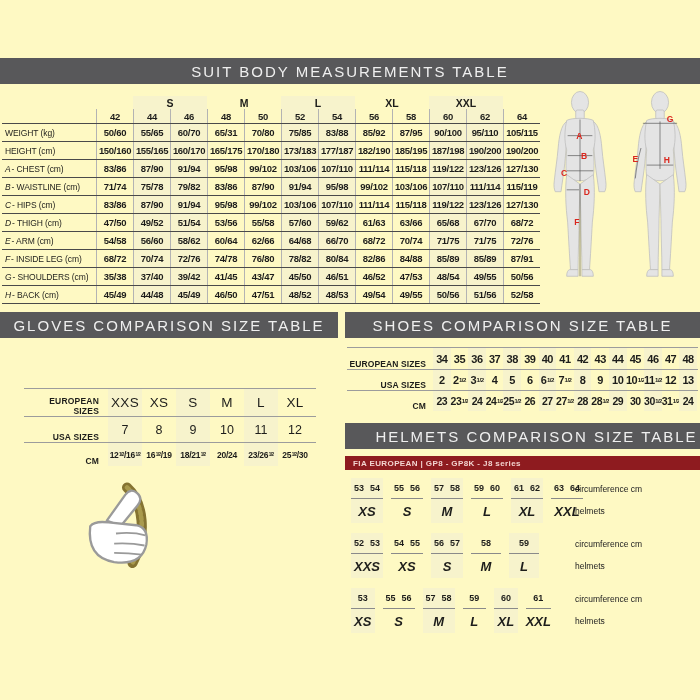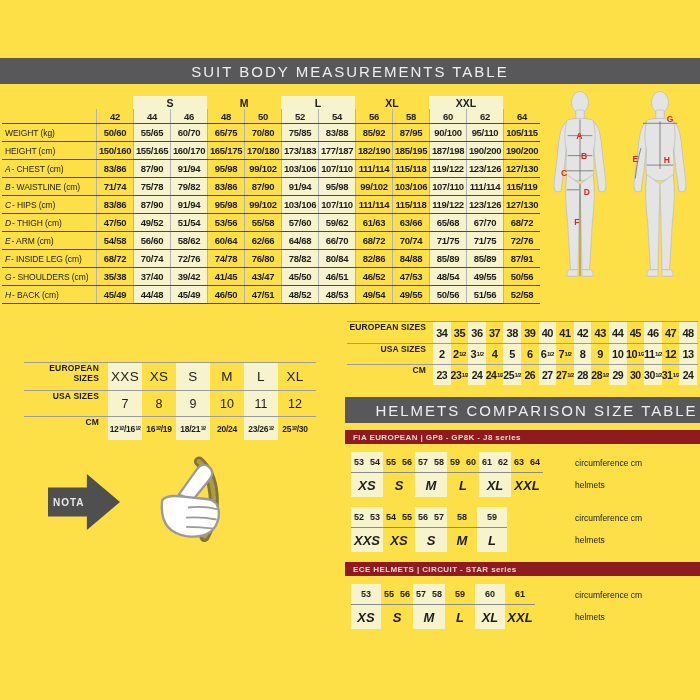--- a/index.html
+++ b/index.html
@@ -1,16 +1,16 @@
 <!DOCTYPE html>
 <html><head>
 <meta charset="utf-8">
 <style>
   html,body{margin:0;padding:0;background:#fff;}
-  .page{position:relative;width:700px;height:700px;background:#fde047;overflow:hidden;
+  .page{position:relative;width:700px;height:700px;background:#fef9c3;overflow:hidden;
         font-family:"Liberation Sans",sans-serif;color:#1d1d1b;box-sizing:border-box;padding-top:58px;}
   .bar{background:#58585a;color:#efefef;text-align:center;height:26px;line-height:27px;
        font-size:15px;letter-spacing:2px;font-weight:400;}
   
   .suit-section{display:flex;}
   .suit-table{margin-top:12px;margin-left:2px;}
   .s-row{display:flex;}
   .s-row.dark{border-bottom:1px solid #4a4a4a;}
   .s-label{width:94px;font-size:8.5px;font-weight:normal;display:flex;align-items:center;
            padding-left:3px;box-sizing:border-box;letter-spacing:-0.1px;}
@@ -24,21 +24,21 @@
   .s-sizes{height:14px;}
   .s-data{height:17px;}
   .hl{background:#f7f3cc;}
   .figures{width:158px;display:flex;justify-content:space-between;padding:4px 0 0 2px;box-sizing:border-box;}
   
   .columns{display:flex;margin-top:8px;}
   .col-left{width:338px;margin-right:7px;}
   .col-right{width:355px;}
   
   .gloves-table{margin:50px 0 0 24px;width:292px;border-top:1px solid #9c9c9c;}
-  .g-row{display:flex;align-items:flex-start;}
+  .g-row{display:flex;align-items:flex-end;}
   .g-row.sep{border-bottom:1px solid #9c9c9c;}
   .g-label{width:84px;text-align:right;font-size:8.5px;font-weight:bold;padding-right:9px;
            box-sizing:border-box;letter-spacing:0.2px;}
   .g-cell{width:34px;text-align:center;align-self:stretch;display:flex;align-items:center;justify-content:center;}
   .g-r0{height:27px;}.g-r0 .g-cell{font-size:13.5px;letter-spacing:0.3px;}
   .g-r1{height:25px;}.g-r1 .g-cell{font-size:12.5px;}
   .g-r2{height:23px;}.g-r2 .g-cell{font-size:8.5px;font-weight:bold;letter-spacing:-0.3px;}
   
   .shoes-table{margin:9px 0 0 2px;width:351px;border-top:1px solid #9c9c9c;}
   .sh-label{width:86px;text-align:right;font-size:8.5px;font-weight:bold;padding-right:7px;
@@ -47,21 +47,21 @@
            font-weight:bold;letter-spacing:-0.5px;}
   .sh-r0{height:21px;}.sh-r0 .sh-cell{font-size:11px;}
   .sh-r1{height:20px;}.sh-r1 .sh-cell{font-size:11px;}
   .sh-r2{height:20px;}.sh-r2 .sh-cell{font-size:10.5px;}
   .half{font-size:0.55em;vertical-align:super;letter-spacing:-0.5px;margin-left:0.5px;}
   
   .helmets-bar{margin-top:12px;padding-left:28px;}
   .red-bar{background:#8e1b1f;color:#f2d4d0;font-size:8px;font-weight:bold;height:14px;line-height:15px;
            padding-left:8px;letter-spacing:0.4px;}
   .h-table{display:flex;margin:8px 0 10px 6px;}
-  .h-groups{display:flex;width:200px;}
+  .h-groups{display:flex;width:200px;gap:8px;}
   .h-group{display:flex;flex-direction:column;}
   .h-nums{display:flex;align-items:center;justify-content:space-around;height:20px;border-bottom:1px solid #8a8a8a;}
   .h-num{width:16px;text-align:center;font-size:9px;font-weight:bold;}
   .h-size{height:24px;display:flex;align-items:center;justify-content:center;
           font-size:13px;font-weight:bold;font-style:italic;}
   .h-labels{margin-left:24px;display:flex;flex-direction:column;}
   .h-lab{font-size:8.5px;color:#222;display:flex;align-items:center;}
   .h-lab.c{height:21px;}
   .h-lab.h{height:24px;}
   
@@ -108,21 +108,21 @@
           <div class="s-cell">58</div>
           <div class="s-cell hl">60</div>
           <div class="s-cell hl">62</div>
           <div class="s-cell">64</div>
         </div>
         <div class="s-row s-data dark">
           <div class="s-label">WEIGHT (kg)</div>
           <div class="s-cell">50/60</div>
           <div class="s-cell hl">55/65</div>
           <div class="s-cell hl">60/70</div>
-          <div class="s-cell">65/75</div>
+          <div class="s-cell">65/31</div>
           <div class="s-cell">70/80</div>
           <div class="s-cell hl">75/85</div>
           <div class="s-cell hl">83/88</div>
           <div class="s-cell">85/92</div>
           <div class="s-cell">87/95</div>
           <div class="s-cell hl">90/100</div>
           <div class="s-cell hl">95/110</div>
           <div class="s-cell">105/115</div>
         </div>
         <div class="s-row s-data dark">
@@ -314,20 +314,23 @@
             <text x="11" y="75">E</text>
             <text x="44" y="76">H</text>
           </g>
       </svg>
     </div>
   </div>
 
   <div class="columns">
 
     <div class="col-left">
+      <div class="bar">
+        <span>GLOVES COMPARISON SIZE TABLE</span>
+      </div>
       <div id="gloves-mount" class="gloves-table">
           <div class="g-row g-r0 sep">
             <div class="g-label">EUROPEAN SIZES</div>
             <div class="g-cell hl">XXS</div>
             <div class="g-cell">XS</div>
             <div class="g-cell hl">S</div>
             <div class="g-cell">M</div>
             <div class="g-cell hl">L</div>
             <div class="g-cell">XL</div>
           </div>
@@ -345,34 +348,34 @@
             <div class="g-cell hl">12<span class="half">1/2</span>/16<span class="half">1/2</span></div>
             <div class="g-cell">16<span class="half">1/2</span>/19</div>
             <div class="g-cell hl">18/21<span class="half">1/2</span></div>
             <div class="g-cell">20/24</div>
             <div class="g-cell hl">23/26<span class="half">1/2</span></div>
             <div class="g-cell">25<span class="half">1/2</span>/30</div>
           </div>
         </div>
 
       <div class="nota-row">
-        <div class="nota-arrow">
-          <span>NOTA</span>
-        </div>
         <svg class="thumb" width="92" height="92" viewBox="0 0 100 100">
           <path d="M62,6 C80,22 84,58 68,88" stroke="#857331" stroke-width="11" fill="none" stroke-linecap="round"></path>
           <path d="M62,6 C80,22 84,58 68,88" stroke="#a99a4d" stroke-width="5" fill="none" stroke-linecap="round" stroke-dasharray="3,3"></path>
           <path d="M40,42 L60,14 Q66,6 73,12 Q80,18 73,26 L55,48 Z" fill="#fff" stroke="#9a9a9a" stroke-width="2.5" stroke-linejoin="round"></path>
           <path d="M22,48 Q18,82 48,87 Q78,91 83,68 Q86,50 72,47 L42,44 Q27,42 22,48 Z" fill="#fff" stroke="#9a9a9a" stroke-width="2.5" stroke-linejoin="round"></path>
           <path d="M50,56 Q68,54 82,58 M48,67 Q66,66 81,69 M48,77 Q64,77 78,79" stroke="#9a9a9a" stroke-width="2" fill="none"></path>
         </svg>
       </div>
     </div>
 
     <div class="col-right">
+      <div class="bar">
+        <span>SHOES COMPARISON SIZE TABLE</span>
+      </div>
       <div id="shoes-mount" class="shoes-table">
           <div class="g-row sh-r0 sep">
             <div class="sh-label">EUROPEAN SIZES</div>
             <div class="sh-cell hl">34</div>
             <div class="sh-cell">35</div>
             <div class="sh-cell hl">36</div>
             <div class="sh-cell">37</div>
             <div class="sh-cell hl">38</div>
             <div class="sh-cell">39</div>
             <div class="sh-cell hl">40</div>
@@ -512,21 +515,20 @@
                   <div class="h-num">59</div>
                 </div>
                 <div class="h-size">L</div>
               </div>
             </div>
             <div class="h-labels">
               <div class="h-lab c">circumference cm</div>
               <div class="h-lab h">helmets</div>
             </div>
           </div>
-          <div class="red-bar">ECE HELMETS | CIRCUIT - STAR series</div>
           <div class="h-table">
             <div class="h-groups">
               <div class="h-group hl" style="width: 30px;">
                 <div class="h-nums">
                   <div class="h-num">53</div>
                 </div>
                 <div class="h-size">XS</div>
               </div>
               <div class="h-group" style="width: 32px;">
                 <div class="h-nums">

